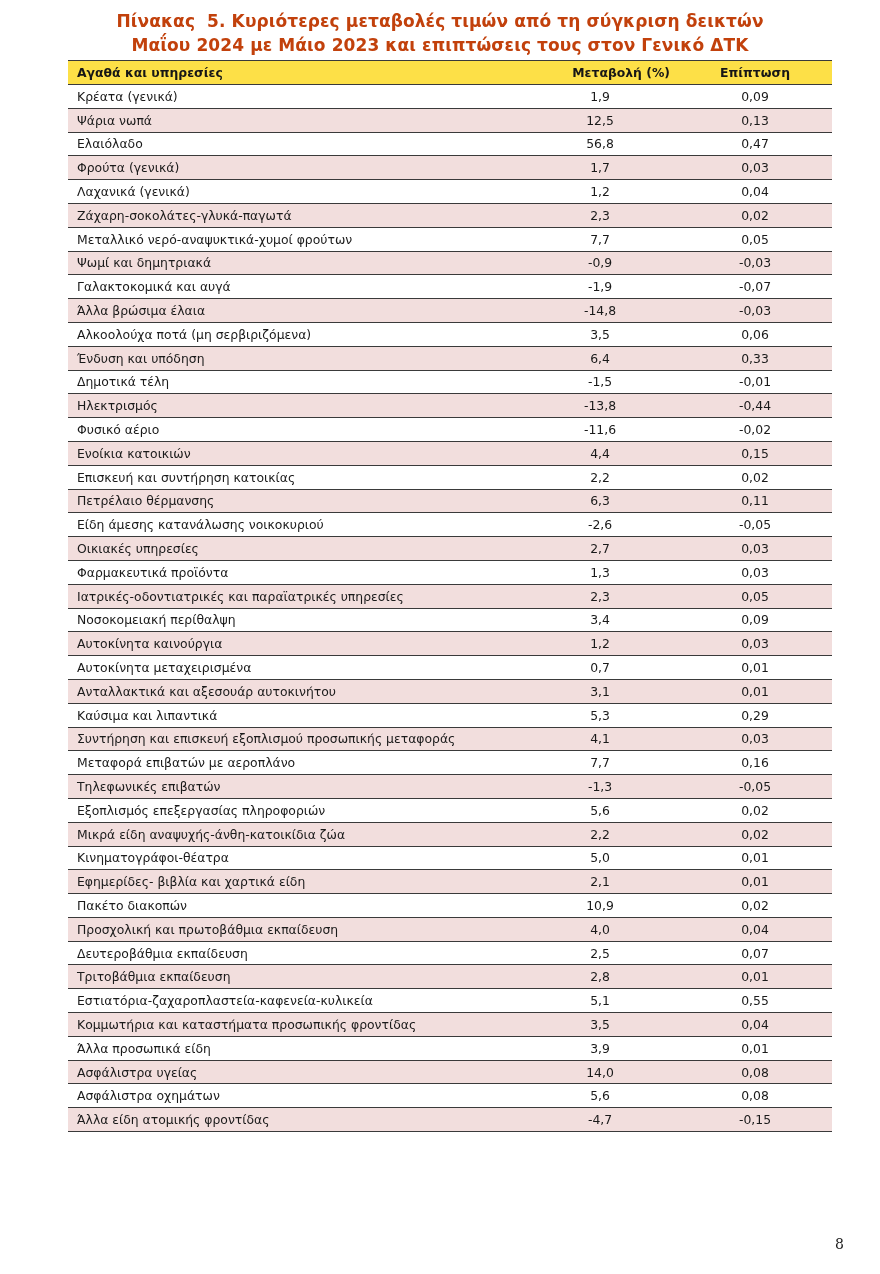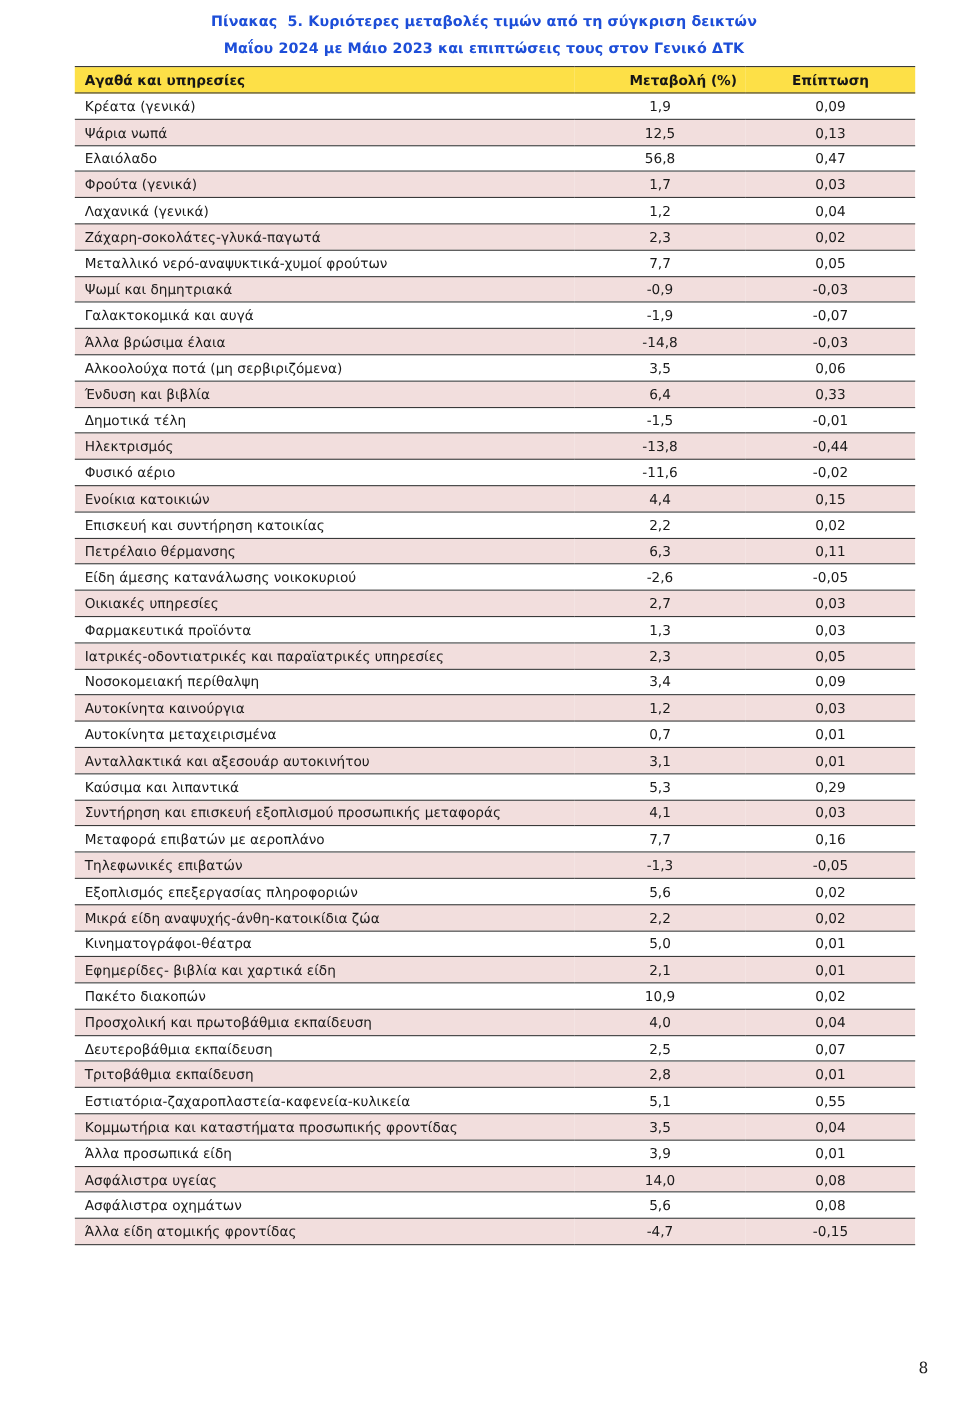--- a/index.html
+++ b/index.html
@@ -22,25 +22,25 @@
     height: 1274px;
     box-sizing: border-box;
   }
 
   
   .title-block {
     padding-top: 9px;
     text-align: center;
   }
   .title-line {
-    font-size: 13px;
+    font-size: 17px;
     font-weight: bold;
     line-height: 24px;
     letter-spacing: 0.1px;
-    color: #1d4ed8;
+    color: #c2410c;
     white-space: pre;
   }
 
   
   .table-wrap {
     position: absolute;
     left: 68px;
     top: 60px;
     width: 764px;
   }
@@ -170,21 +170,21 @@
             <td class="t-name">Άλλα βρώσιμα έλαια</td>
             <td class="t-chg">-14,8</td>
             <td class="t-imp">-0,03</td>
           </tr>
           <tr class="plain">
             <td class="t-name">Αλκοολούχα ποτά (μη σερβιριζόμενα)</td>
             <td class="t-chg">3,5</td>
             <td class="t-imp">0,06</td>
           </tr>
           <tr class="shade">
-            <td class="t-name">Ένδυση και βιβλία</td>
+            <td class="t-name">Ένδυση και υπόδηση</td>
             <td class="t-chg">6,4</td>
             <td class="t-imp">0,33</td>
           </tr>
           <tr class="plain">
             <td class="t-name">Δημοτικά τέλη</td>
             <td class="t-chg">-1,5</td>
             <td class="t-imp">-0,01</td>
           </tr>
           <tr class="shade">
             <td class="t-name">Ηλεκτρισμός</td>

